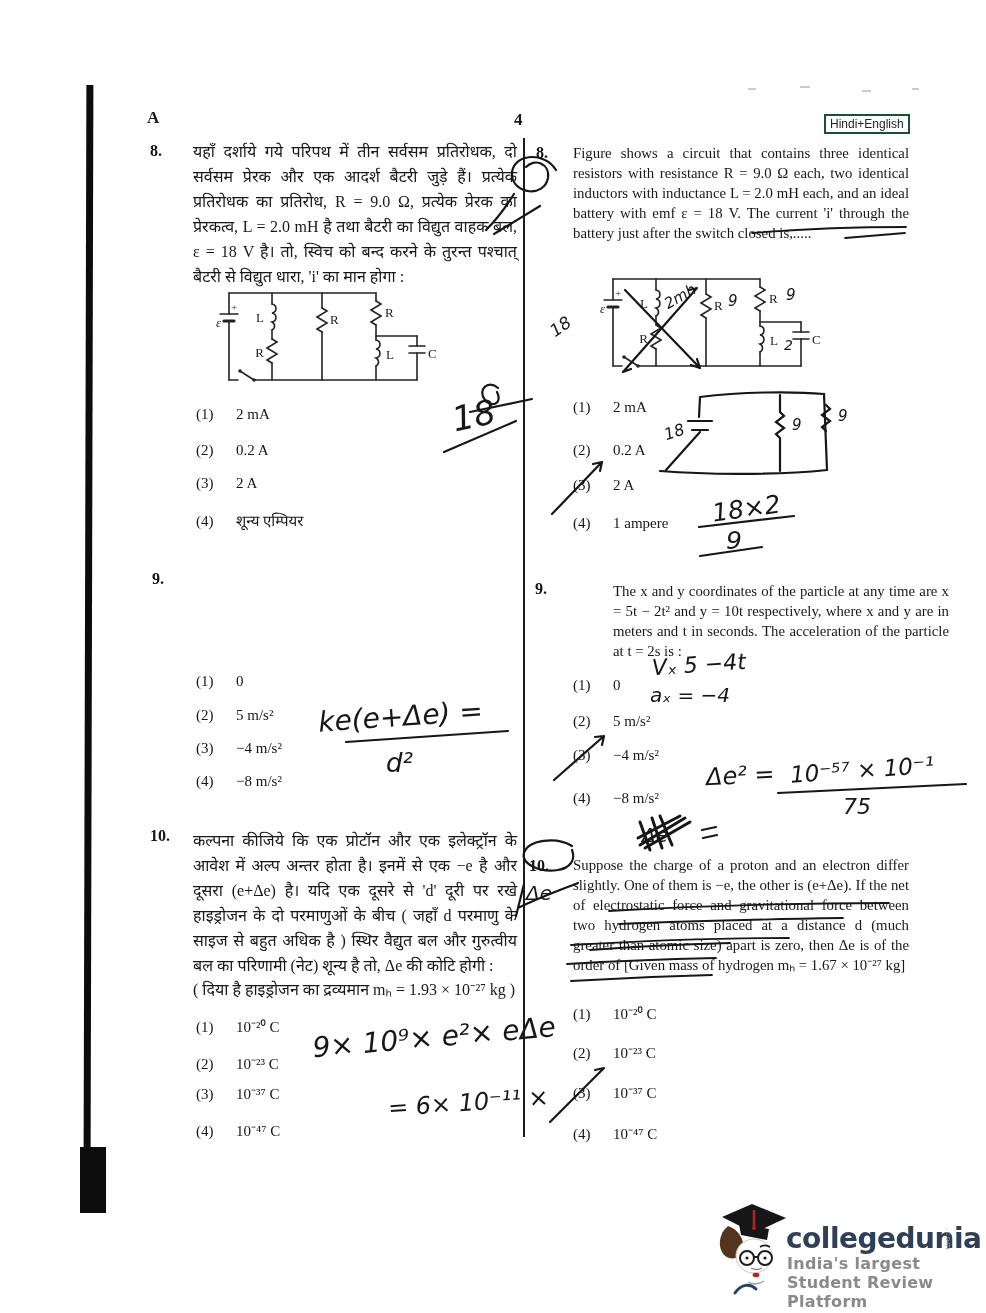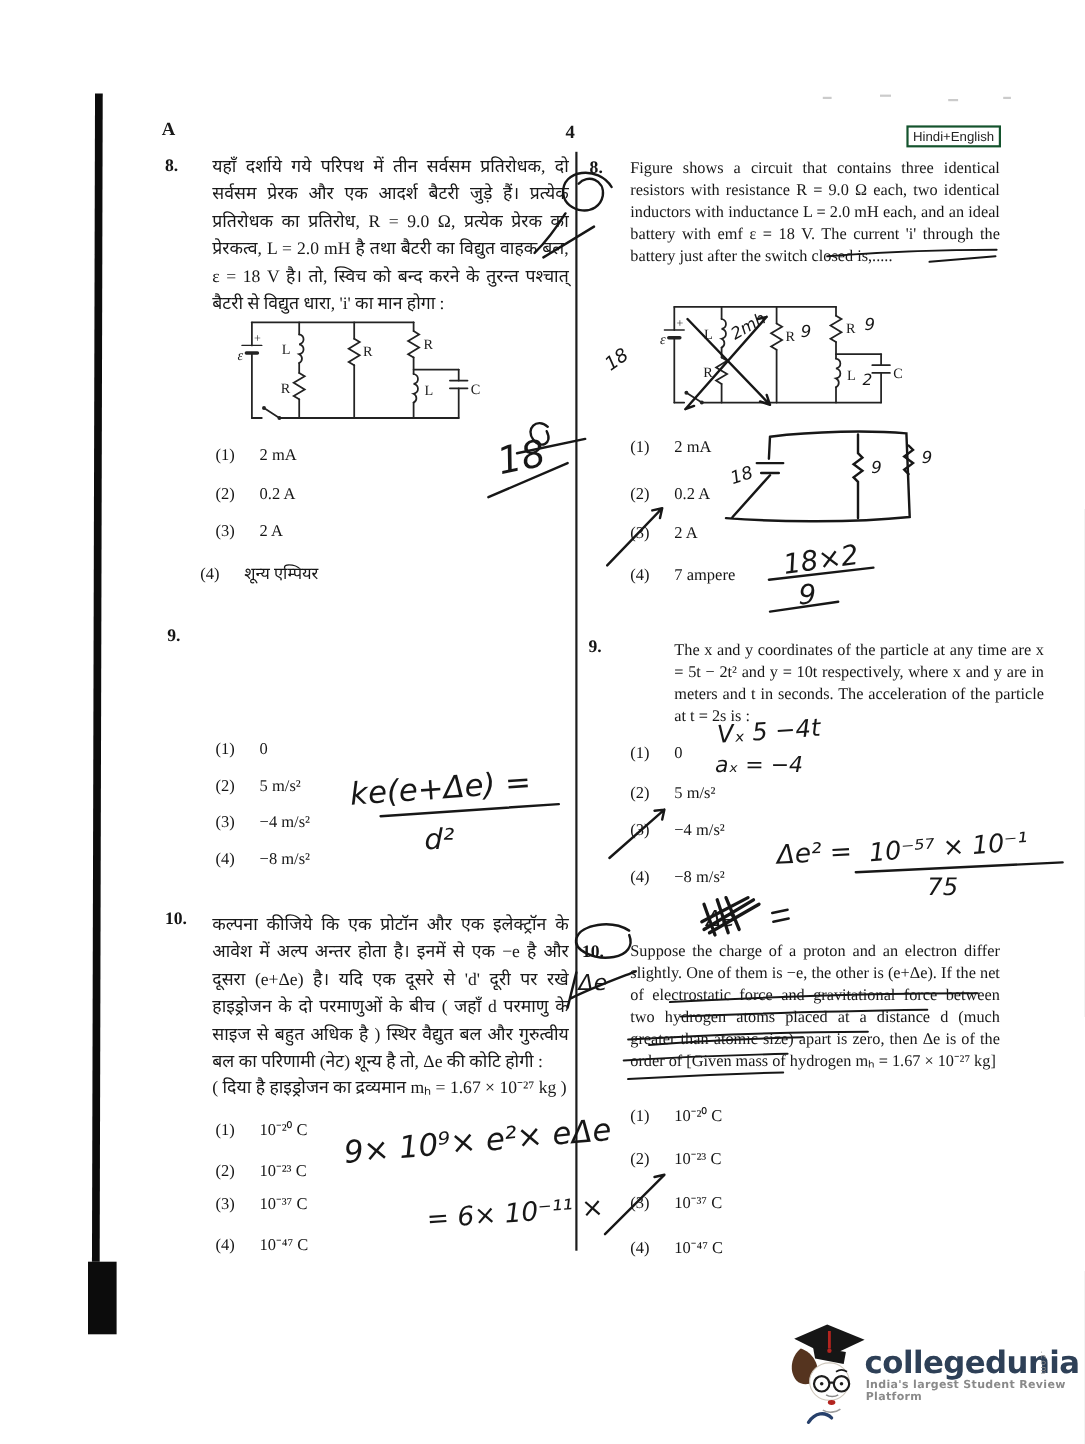--- a/index.html
+++ b/index.html
@@ -23,21 +23,21 @@
   .qtext.hi { font-size:16px; line-height:25px; width:324px; }
   .qtext.en { font-size:14.8px; line-height:20px; width:336px; }
   .opt { position:absolute; font-size:15px; color:#161616; white-space:nowrap; }
   .opt .onum { display:inline-block; width:40px; }
   .circuit { position:absolute; }
   .circuit text { font-family:"Liberation Serif", serif; fill:#1c1c1c; }
   .hw-layer { position:absolute; left:0; top:0; pointer-events:none; }
   .hwt { font-family:"DejaVu Sans", sans-serif; font-style:italic; fill:#171717; }
   .brand { position:absolute; left:786px; top:1222px; font-family:"DejaVu Sans", sans-serif; font-weight:700; font-size:28px; color:#2e4057; letter-spacing:-0.5px; }
   .brand-tld { position:absolute; left:944px; top:1228px; font-family:"DejaVu Sans", sans-serif; font-size:7.5px; color:#8b8b8b; writing-mode:vertical-rl; letter-spacing:1px; }
-  .tagline { position:absolute; left:787px; top:1254px; font-family:"DejaVu Sans", sans-serif; font-weight:700; font-size:10px; color:#8a8a8a; letter-spacing:0.3px; }
+  .tagline { position:absolute; left:787px; top:1254px; font-family:"DejaVu Sans", sans-serif; font-weight:700; font-size:16px; color:#8a8a8a; letter-spacing:0.3px; }
   .speck { position:absolute; height:2px; background:#b5b5b5; opacity:0.7; }
 </style>
 </head>
 <body>
 
 <div class="page">
 
   <div class="spine"></div>
   <div class="spine-blob"></div>
   <div class="speck" style="left:748px; top:88px; width:8px;"></div>
@@ -134,44 +134,44 @@
     <text x="48" y="73" font-size="13" text-anchor="end">R</text>
     <text x="114" y="40" font-size="13">R</text>
     <text x="169" y="33" font-size="13">R</text>
     <text x="170" y="75" font-size="13">L</text>
     <text x="212" y="74" font-size="13">C</text>
   </svg>
 
   <div class="opt" style="left:196px; top:406px;"><span class="onum">(1)</span><span>2 mA</span></div>
   <div class="opt" style="left:196px; top:442px;"><span class="onum">(2)</span><span>0.2 A</span></div>
   <div class="opt" style="left:196px; top:475px;"><span class="onum">(3)</span><span>2 A</span></div>
-  <div class="opt" style="left:182px; top:510px;"><span class="onum">(4)</span><span>शून्य एम्पियर</span></div>
+  <div class="opt" style="left:196px; top:510px;"><span class="onum">(4)</span><span>शून्य एम्पियर</span></div>
 
   <div class="opt" style="left:573px; top:399px;"><span class="onum">(1)</span><span>2 mA</span></div>
   <div class="opt" style="left:573px; top:442px;"><span class="onum">(2)</span><span>0.2 A</span></div>
   <div class="opt" style="left:573px; top:477px;"><span class="onum">(3)</span><span>2 A</span></div>
-  <div class="opt" style="left:573px; top:515px;"><span class="onum">(4)</span><span>7 ampere</span></div>
+  <div class="opt" style="left:573px; top:515px;"><span class="onum">(4)</span><span>1 ampere</span></div>
 
   <div class="qnum" style="left:152px; top:570px;">9.</div>
   <div class="qnum" style="left:535px; top:580px;">9.</div>
   <div class="qtext en" style="left:573px; top:581px;margin-left:40px;">The x and y coordinates of the particle at any time are x = 5t − 2t² and y = 10t respectively, where x and y are in meters and t in seconds.  The acceleration of the particle at t = 2s is :</div>
 
   <div class="opt" style="left:196px; top:673px;"><span class="onum">(1)</span><span>0</span></div>
   <div class="opt" style="left:196px; top:707px;"><span class="onum">(2)</span><span>5 m/s²</span></div>
   <div class="opt" style="left:196px; top:740px;"><span class="onum">(3)</span><span>−4 m/s²</span></div>
   <div class="opt" style="left:196px; top:773px;"><span class="onum">(4)</span><span>−8 m/s²</span></div>
 
   <div class="opt" style="left:573px; top:677px;"><span class="onum">(1)</span><span>0</span></div>
   <div class="opt" style="left:573px; top:713px;"><span class="onum">(2)</span><span>5 m/s²</span></div>
   <div class="opt" style="left:573px; top:747px;"><span class="onum">(3)</span><span>−4 m/s²</span></div>
   <div class="opt" style="left:573px; top:790px;"><span class="onum">(4)</span><span>−8 m/s²</span></div>
 
   <div class="qnum" style="left:150px; top:827px;">10.</div>
   <div class="qtext hi" style="left:193px; top:828px;">कल्पना कीजिये कि एक प्रोटॉन और एक इलेक्ट्रॉन के आवेश में अल्प अन्तर होता है।  इनमें से एक −e है और दूसरा (e+Δe) है।  यदि एक दूसरे से 'd' दूरी पर रखे हाइड्रोजन के दो परमाणुओं के बीच ( जहाँ d परमाणु के साइज से बहुत अधिक है )  स्थिर वैद्युत बल और गुरुत्वीय बल का परिणामी (नेट) शून्य है तो, Δe की कोटि होगी :</div>
-  <div class="qtext hi" style="left:193px; top:977px; width:330px;">( दिया है हाइड्रोजन का द्रव्यमान mₕ = 1.67 × 10⁻²⁷ kg )</div>
+  <div class="qtext hi" style="left:193px; top:977px; width:330px;">( दिया है हाइड्रोजन का द्रव्यमान mₕ = 1.93 × 10⁻²⁷ kg )</div>
   <div class="qnum" style="left:529px; top:857px;">10.</div>
   <div class="qtext en" style="left:573px; top:855px;">Suppose the charge of a proton and an electron differ slightly.  One of them is −e, the other is (e+Δe).  If the net of electrostatic force and gravitational force between two hydrogen atoms placed at a distance d (much greater than atomic size) apart is zero, then Δe is of the order of [Given mass of hydrogen mₕ = 1.67 × 10⁻²⁷ kg]</div>
 
   <div class="opt" style="left:196px; top:1016px;"><span class="onum">(1)</span><span>10⁻²⁰ C</span></div>
   <div class="opt" style="left:196px; top:1053px;"><span class="onum">(2)</span><span>10⁻²³ C</span></div>
   <div class="opt" style="left:196px; top:1083px;"><span class="onum">(3)</span><span>10⁻³⁷ C</span></div>
   <div class="opt" style="left:196px; top:1120px;"><span class="onum">(4)</span><span>10⁻⁴⁷ C</span></div>
 
   <div class="opt" style="left:573px; top:1003px;"><span class="onum">(1)</span><span>10⁻²⁰ C</span></div>
   <div class="opt" style="left:573px; top:1042px;"><span class="onum">(2)</span><span>10⁻²³ C</span></div>

